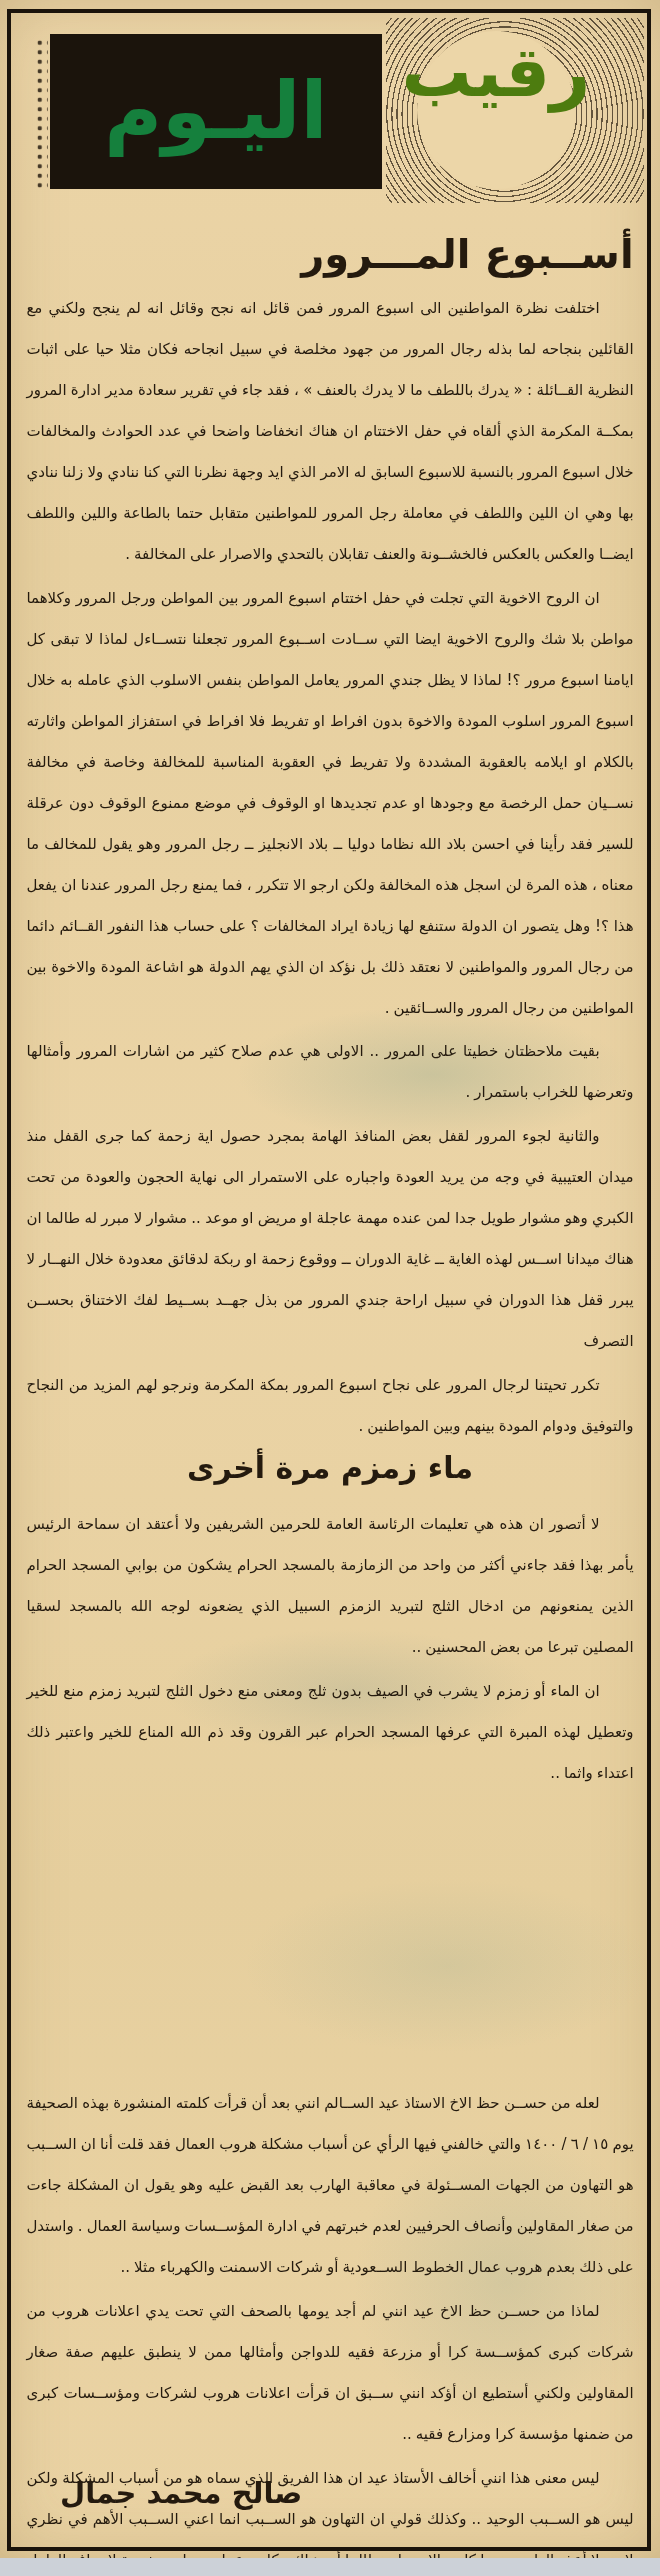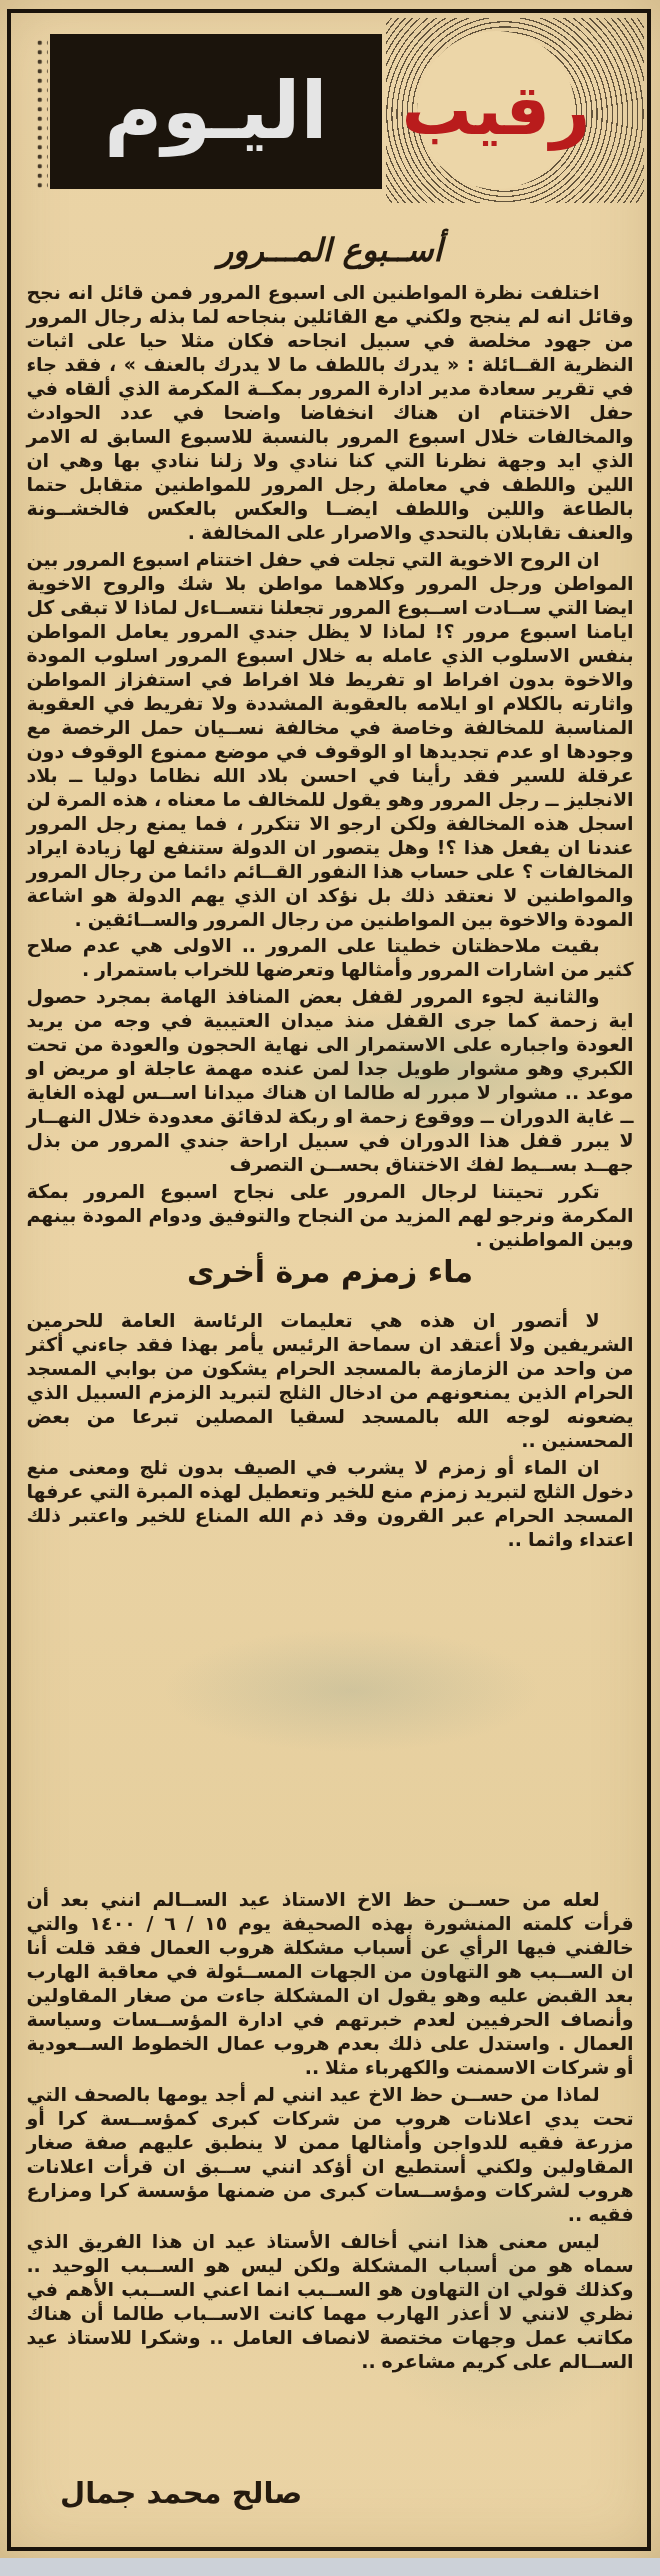--- a/index.html
+++ b/index.html
@@ -56,21 +56,21 @@
     left: 8.8px; top: 16px;
     width: 13.2px; height: 151px;
     background-image: radial-gradient(circle, rgba(40,30,18,0.85) 1.9px, rgba(40,30,18,0) 2.5px);
     background-size: 9.5px 9.5px;
   }
   .logo-box {
     position: absolute;
     left: 23.5px; top: 11.7px;
     width: 332px; height: 155px;
     background: #1b140c;
-    color: #e5e5e5;
+    color: #15803d;
     display: flex;
     align-items: center;
     justify-content: center;
     font-size: 79px;
     font-weight: bold;
     z-index: 2;
   }
   .logo-pattern {
     position: absolute;
     right: -10.3px; top: -4.4px;
@@ -79,46 +79,45 @@
     border-radius: 5.9px;
     z-index: 1;
   }
   .logo-circle {
     position: absolute;
     left: 31px; top: 13.2px;
     width: 158px; height: 158px;
     border-radius: 50%;
     background: #ecd6a8;
     display: flex;
-    align-items: center;
+    align-items: flex-start;
     justify-content: center;
     font-size: 70px;
     font-weight: bold;
-    color: #b91c1c;
+    color: #4d7c0f;
   }
   
   .main-title {
     margin: 26.4px 0 10.3px;
-    text-align: center;
-    font-size: 32px;
+    text-align: right;
+    font-size: 40px;
     font-weight: bold;
     letter-spacing: 0;
-    font-style: italic;
   }
   .section-title {
     margin: 2.9px 0 19px;
     text-align: center;
     font-size: 30px;
     font-weight: bold;
   }
   
   .body-text {
-    font-size: 19px;
-    line-height: 24px;
-    font-weight: bold;
+    font-size: 15px;
+    line-height: 41px;
+    font-weight: normal;
     text-align: justify;
     word-spacing: -0.7px;
   }
   .body-text p {
     margin: 0 0 2.9px;
     text-indent: 34px;
   }
   .sec1 { min-height: 822px; }
   .sec2 { min-height: 579px; }
   .sec3 { min-height: 645px; }

